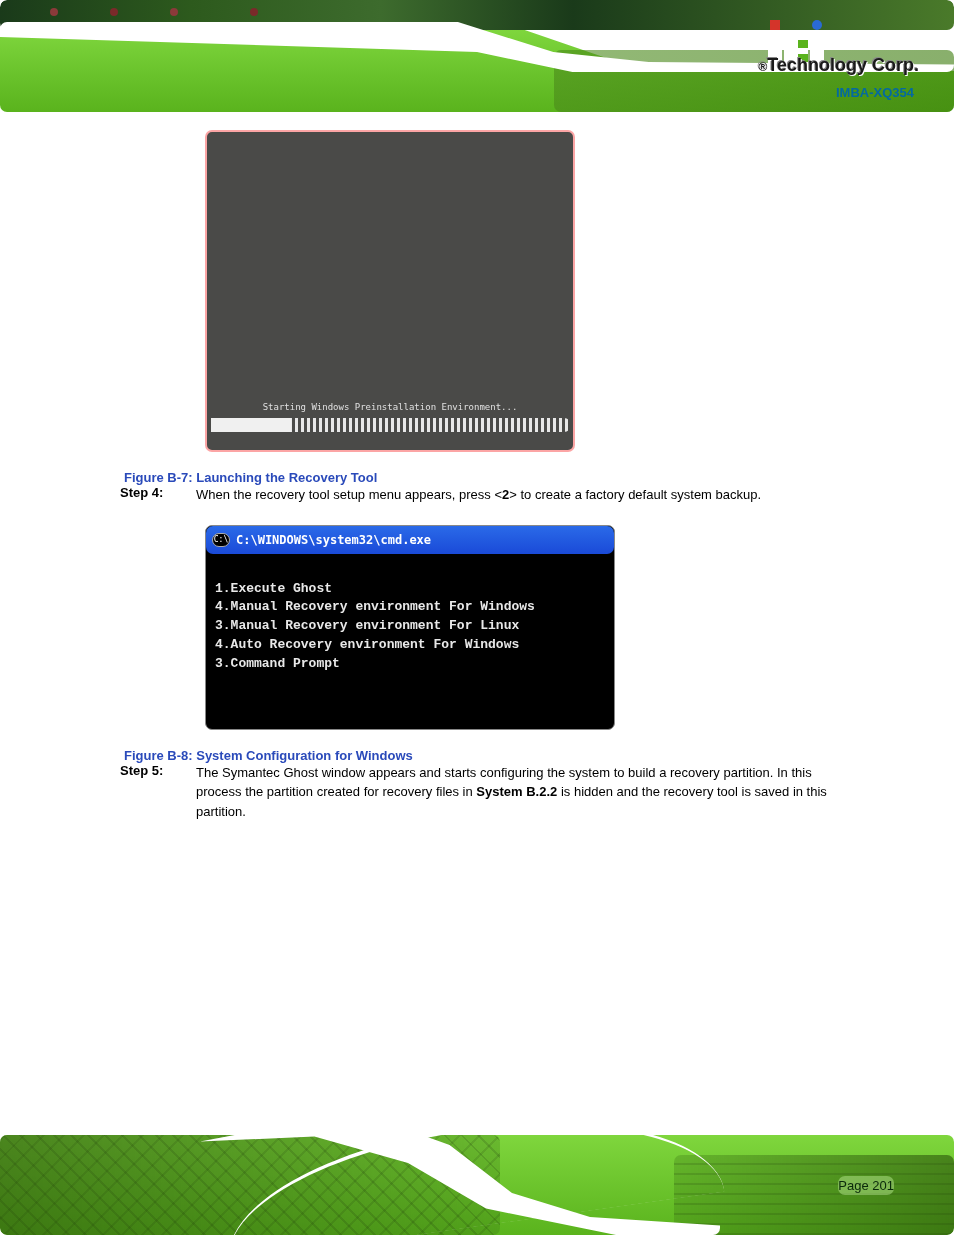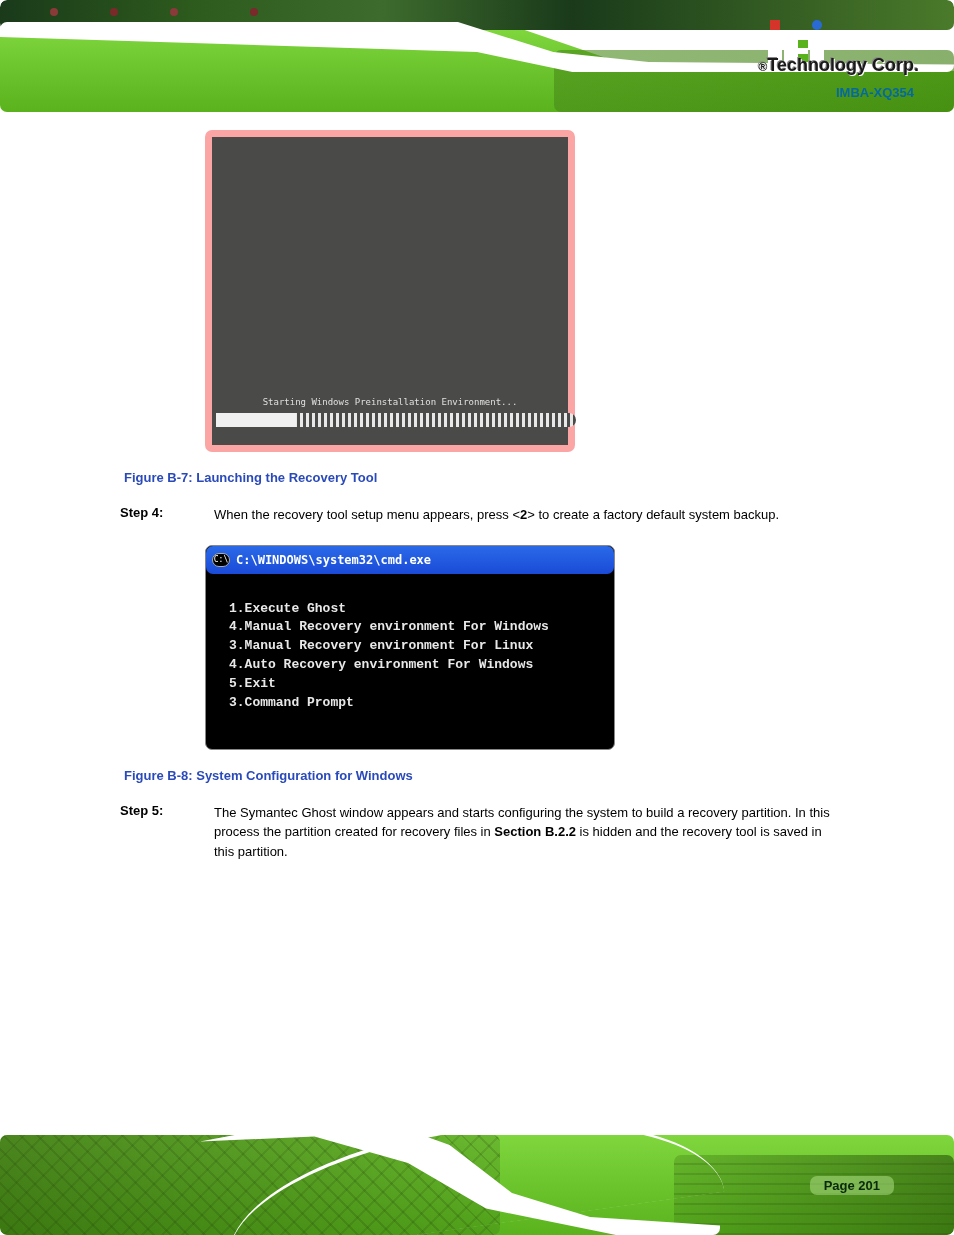--- a/index.html
+++ b/index.html
@@ -23,54 +23,54 @@
 .logo-i2 { width: 14px; height: 40px; background: #fff; position: relative; }
 .logo-i2::before { content: ""; position: absolute; top: -10px; left: 2px; width: 10px; height: 10px; background: #2a6ad4; border-radius: 50%; }
 .brand-text { position: absolute; top: 55px; right: 35px; font-size: 18px; font-weight: bold; color: #1a1a1a; text-shadow: 1px 1px 0 #fff, -1px -1px 0 #888; font-family: "Arial Black", sans-serif; }
 .brand-text .reg { font-size: 12px; }
 .doc-title { position: absolute; top: 85px; right: 40px; font-size: 13px; font-weight: bold; color: #0369a1; }
 
 
 .content { position: absolute; top: 130px; left: 120px; width: 720px; }
 
 
-.fig1 { width: 370px; height: 322px; background: #4a4a48; margin-left: 85px; position: relative; border: 7px solid #fca5a5; }
+.fig1 { width: 370px; height: 322px; background: #4a4a48; margin-left: 85px; position: relative; border: 2px solid #fca5a5; }
 .fig1-text { position: absolute; bottom: 38px; left: 0; width: 100%; text-align: center; color: #e0e0e0; font-size: 9px; font-family: monospace; }
 .fig1-bar { position: absolute; bottom: 18px; left: 4px; width: 360px; height: 14px; background: repeating-linear-gradient(90deg, #e8e8e8 0, #e8e8e8 3px, #4a4a48 3px, #4a4a48 6px); }
 .fig1-bar::before { content: ""; position: absolute; left: 0; top: 0; width: 80px; height: 14px; background: #f0f0f0; }
 
 .caption { margin-top: 18px; margin-left: 4px; font-size: 13px; font-weight: bold; color: #2a4aba; }
-.step-text { margin-top: 20px; font-size: 13px; color: #000; display: flex; gap: 34px; }
+.step-text { font-size: 13px; color: #000; display: flex; gap: 16px; }
 .step-num { font-weight: bold; min-width: 60px; }
 .step-body { flex: 1; line-height: 1.5; }
 
 
 .fig2 { width: 410px; height: 205px; margin-left: 85px; margin-top: 20px; background: #000; position: relative; border: 1px solid #888; }
 .fig2-title { height: 28px; background: linear-gradient(180deg, #2a6ae8 0%, #1a4ad8 100%); display: flex; align-items: center; padding-left: 6px; gap: 6px; }
 .fig2-icon { width: 18px; height: 14px; background: #000; border: 1px solid #aaa; color: #fff; font-size: 8px; font-family: monospace; display: flex; align-items: center; justify-content: center; }
 .fig2-title-text { color: #fff; font-size: 12px; font-weight: bold; font-family: monospace; }
-.fig2-body { padding: 8px 23px; }
+.fig2-body { padding: 8px 9px; }
 .fig2-line { color: #e8e8e8; font-size: 13px; font-family: "Courier New", monospace; font-weight: bold; line-height: 1.45; white-space: pre; }
 .fig2-body::before { content: ""; display: block; height: 18px; }
 
 
 .footer-band { position: absolute; bottom: 0; left: 0; width: 954px; height: 120px; }
 .footer-bright { position: absolute; bottom: 0; left: 0; width: 954px; height: 100px; background: linear-gradient(180deg, #7fd63d 0%, #5ab31d 100%); }
 .footer-circuit-left { position: absolute; bottom: 0; left: 0; width: 500px; height: 100px; background: 
   linear-gradient(90deg, rgba(40,80,10,0.6) 0%, rgba(60,120,20,0.3) 100%),
   repeating-linear-gradient(45deg, rgba(0,0,0,0.15) 0, rgba(0,0,0,0.15) 2px, transparent 2px, transparent 12px),
   repeating-linear-gradient(-45deg, rgba(0,0,0,0.12) 0, rgba(0,0,0,0.12) 2px, transparent 2px, transparent 14px);
 }
 .footer-circuit-right { position: absolute; bottom: 0; right: 0; width: 280px; height: 80px; background: 
   linear-gradient(90deg, rgba(60,120,20,0.3) 0%, rgba(40,80,10,0.6) 100%),
   repeating-linear-gradient(0deg, rgba(0,0,0,0.15) 0, rgba(0,0,0,0.15) 2px, transparent 2px, transparent 10px);
 }
 .white-swoop-bottom { position: absolute; bottom: 0; left: 200px; width: 520px; height: 120px; background: #fff; clip-path: polygon(15% 10%, 32% 0, 48% 25%, 60% 65%, 75% 85%, 100% 92%, 100% 100%, 80% 100%, 55% 78%, 40% 40%, 22% 18%, 0 22%); }
 .white-swoop-bottom-2 { position: absolute; bottom: 8px; left: 220px; width: 500px; height: 100px; background: transparent; border-top: 4px solid #fff; border-radius: 50% 50% 0 0 / 100% 100% 0 0; transform: rotate(-8deg); }
-.page-num { position: absolute; bottom: 40px; right: 60px; font-size: 13px; font-weight: bold; color: #0a2a0a; background: rgba(180,230,140,0.5); padding: 2px 14px; }
+.page-num { position: absolute; bottom: 40px; right: 60px; font-size: 13px; font-weight: normal; color: #0a2a0a; background: rgba(180,230,140,0.5); padding: 2px 0; }
 </style>
 </head>
 <body>
 
 <div class="header-band">
   <div class="header-dark"></div>
   <div class="header-bright"></div>
   <div class="header-circuit"></div>
   <div class="white-swoop-top"></div>
   <div class="logo-area">
@@ -99,30 +99,29 @@
   <div class="fig2">
     <div class="fig2-title">
       <div class="fig2-icon">C:\</div>
       <div class="fig2-title-text">C:\WINDOWS\system32\cmd.exe</div>
     </div>
     <div class="fig2-body">
       <div class="fig2-line">1.Execute Ghost</div>
       <div class="fig2-line">4.Manual Recovery environment For Windows</div>
       <div class="fig2-line">3.Manual Recovery environment For Linux</div>
       <div class="fig2-line">4.Auto Recovery environment For Windows</div>
-      <div class="fig2-line">5.Exit</div>
       <div class="fig2-line">3.Command Prompt</div>
     </div>
   </div>
 
   <div class="caption">Figure B-8: System Configuration for Windows</div>
 
   <div class="step-text">
     <div class="step-num">Step 5:</div>
-    <div class="step-body"><span>The Symantec Ghost window appears and starts configuring the system to build a recovery partition. In this process the partition created for recovery files in </span><b>Section B.2.2</b><span> is hidden and the recovery tool is saved in this partition.</span></div>
+    <div class="step-body"><span>The Symantec Ghost window appears and starts configuring the system to build a recovery partition. In this process the partition created for recovery files in </span><b>System B.2.2</b><span> is hidden and the recovery tool is saved in this partition.</span></div>
   </div>
 
 </div>
 
 <div class="footer-band">
   <div class="footer-bright"></div>
   <div class="footer-circuit-left"></div>
   <div class="footer-circuit-right"></div>
   <div class="white-swoop-bottom"></div>
   <div class="white-swoop-bottom-2"></div>

